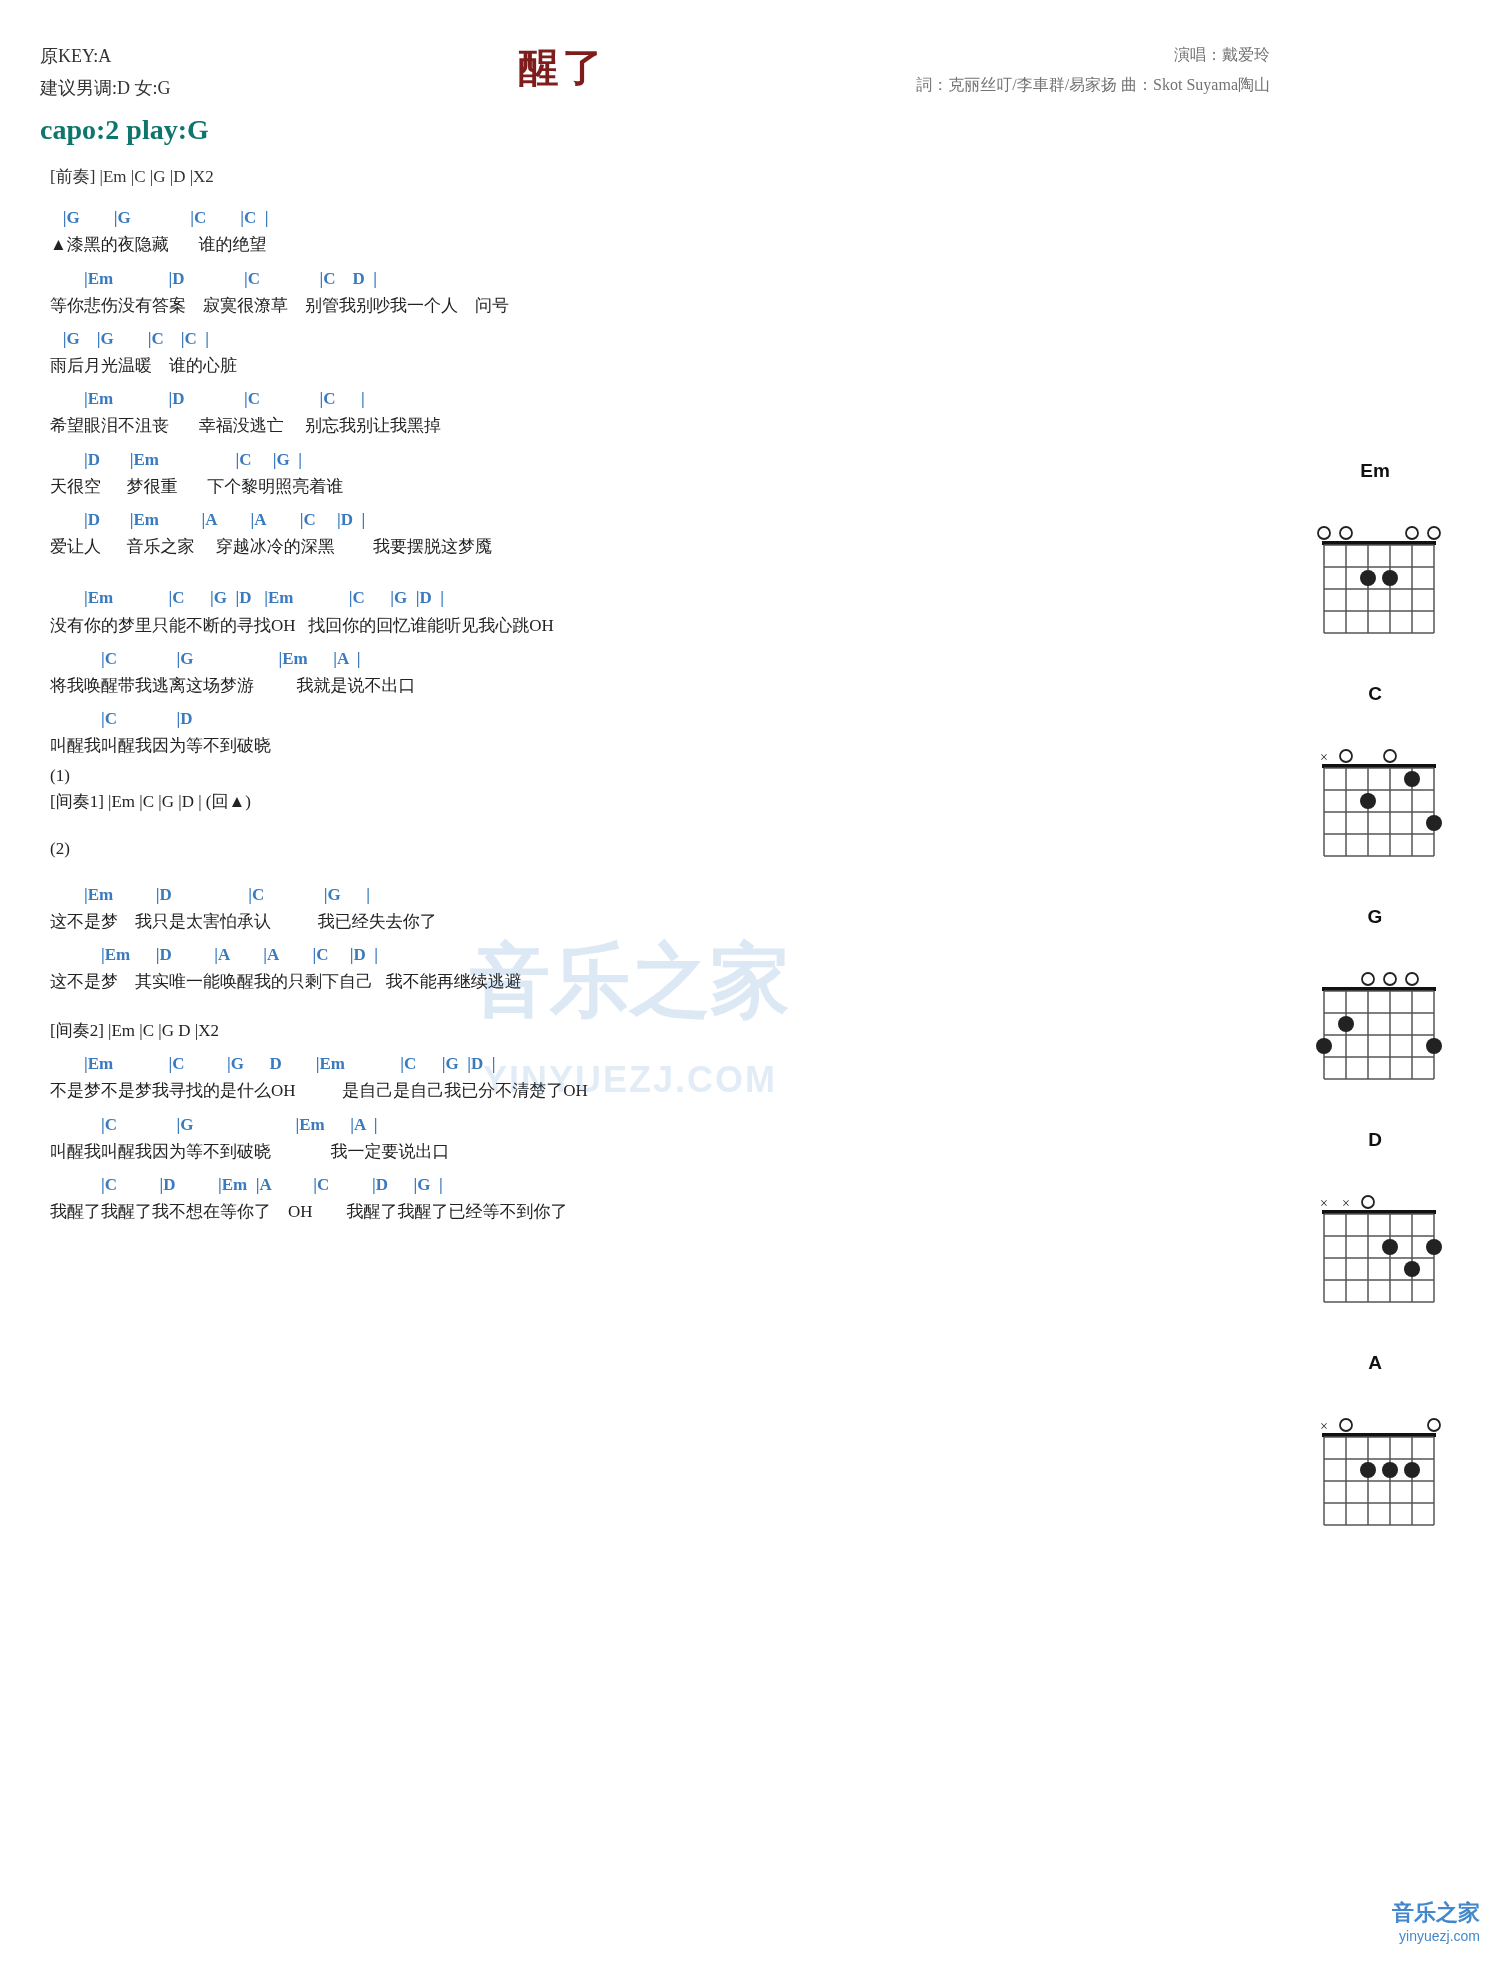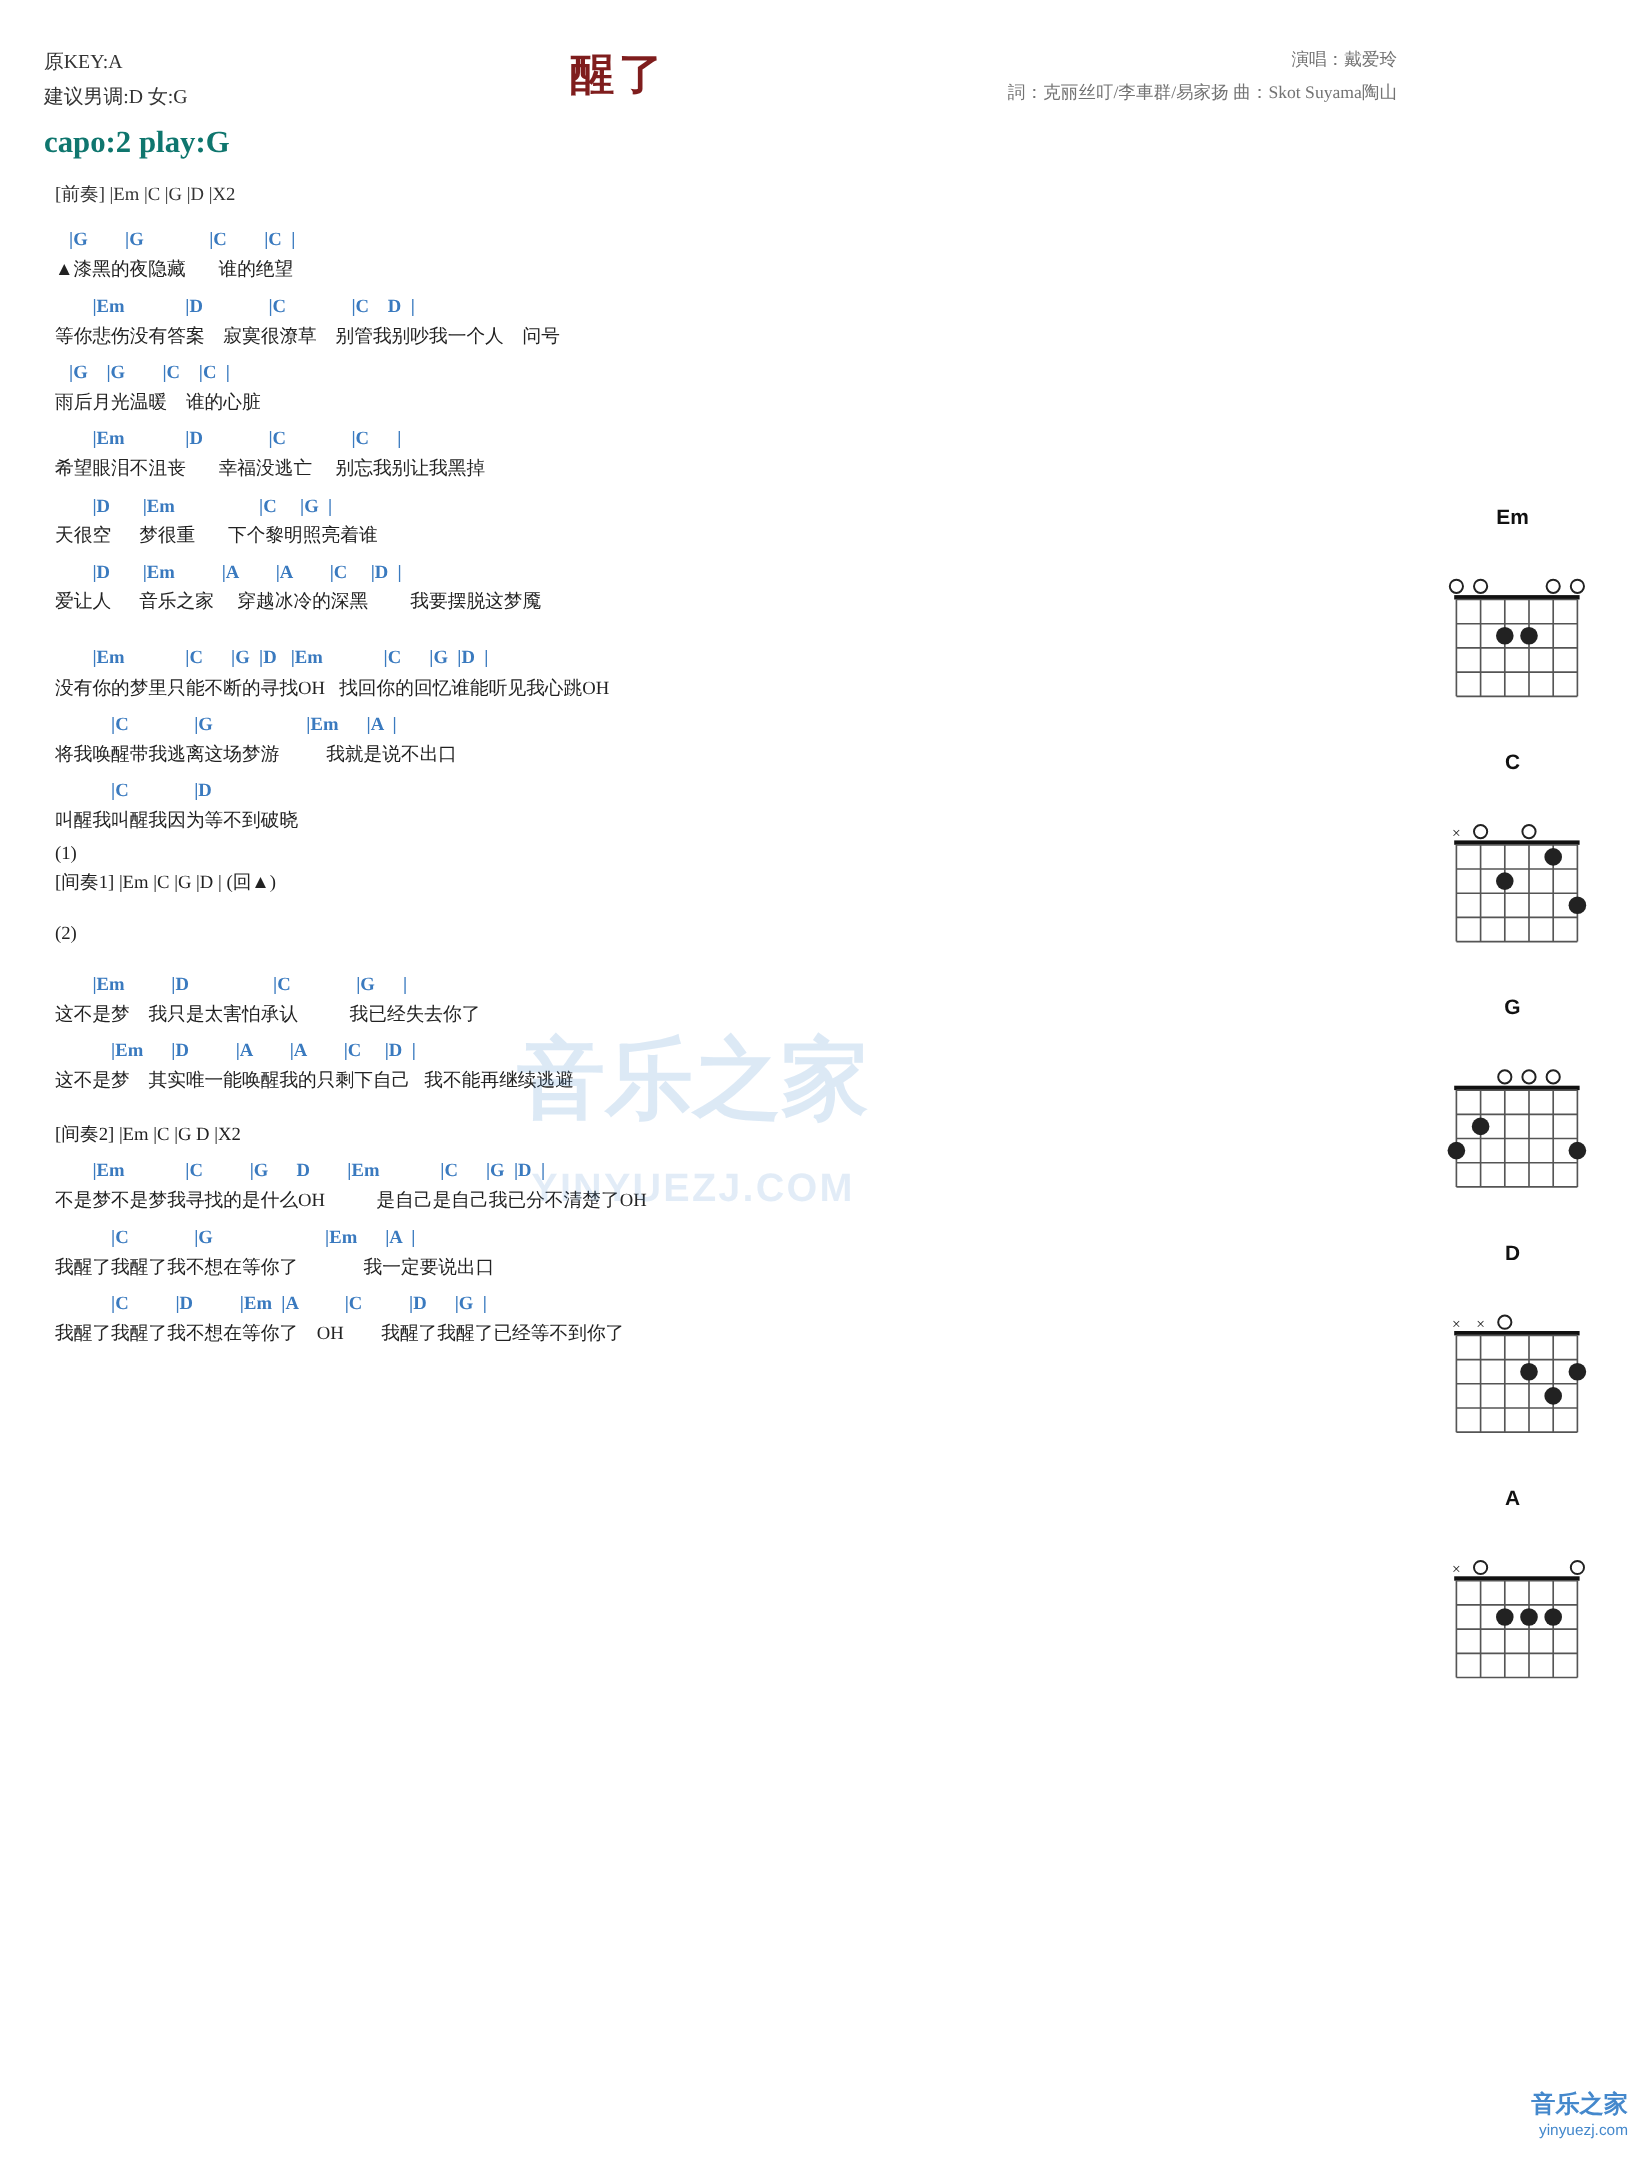--- a/index.html
+++ b/index.html
@@ -263,21 +263,21 @@
           <div class="lyric-row">这不是梦    其实唯一能唤醒我的只剩下自己   我不能再继续逃避</div>
         </div>
         <div class="spacer"></div>
         <div class="interlude-line">[间奏2] |Em  |C  |G  D  |X2</div>
         <div class="chord-block">
           <div class="chord-row">        |Em             |C          |G      D        |Em             |C      |G  |D  |</div>
           <div class="lyric-row">不是梦不是梦我寻找的是什么OH           是自己是自己我已分不清楚了OH</div>
         </div>
         <div class="chord-block">
           <div class="chord-row">            |C              |G                        |Em      |A  |</div>
-          <div class="lyric-row">我醒了我醒了我不想在等你了              我一定要说出口</div>
+          <div class="lyric-row">叫醒我叫醒我因为等不到破晓              我一定要说出口</div>
         </div>
         <div class="chord-block">
           <div class="chord-row">            |C          |D          |Em  |A          |C          |D      |G  |</div>
           <div class="lyric-row">我醒了我醒了我不想在等你了    OH        我醒了我醒了已经等不到你了</div>
         </div>
       </div>
   </div>
 
   <div class="chord-diagrams" id="chord-diagrams-container">
   <div class="chord-svg-container">

